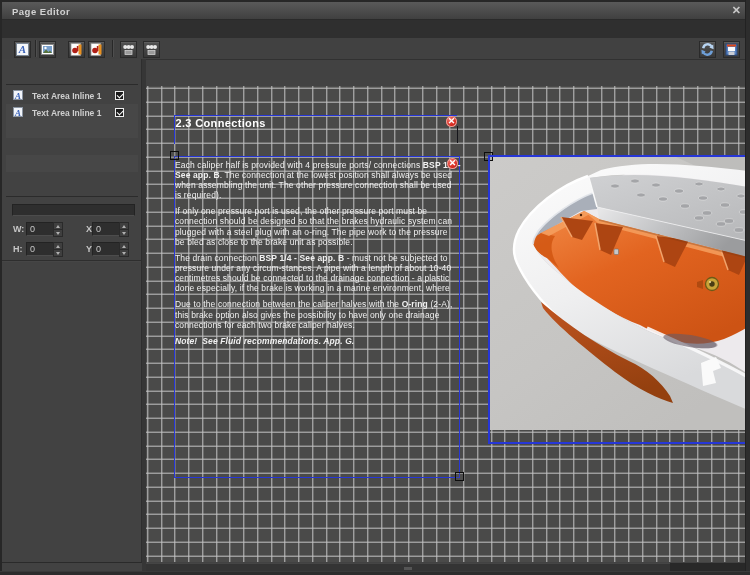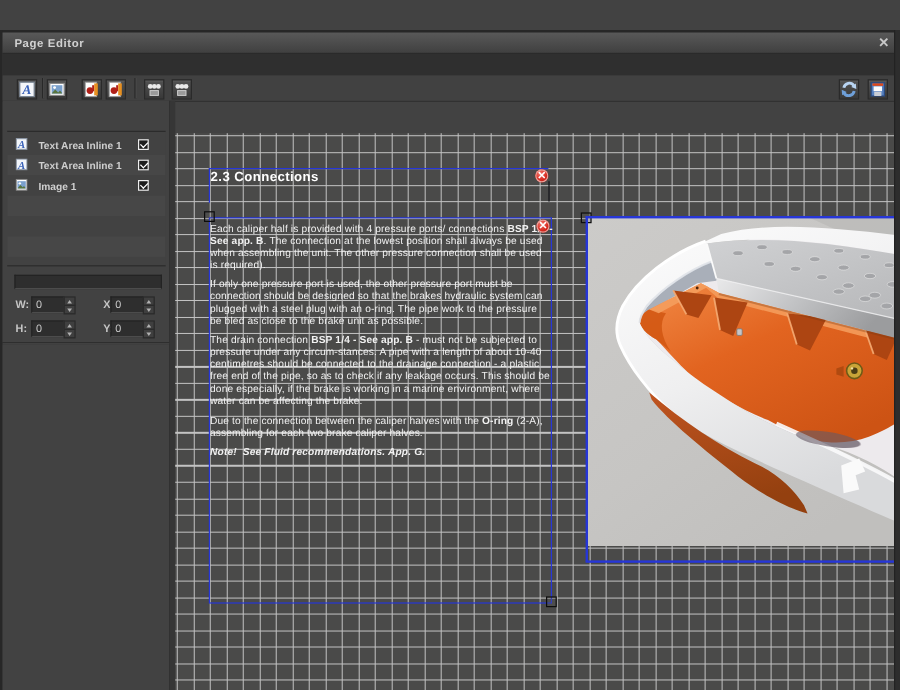--- a/index.html
+++ b/index.html
@@ -1,17 +1,17 @@
 <!DOCTYPE html>
 <html><head>
 <meta charset="utf-8">
 <style>
 html,body{margin:0;padding:0;}
 body{width:750px;height:575px;position:relative;overflow:hidden;background:#424242;font-family:"Liberation Sans",sans-serif;}
-.abs{position:absolute;margin-top:25px;}
+.abs{position:absolute;}
 
 #winborder-top{left:0;top:0;width:750px;height:2px;background:#272727;}
 #winborder-left{left:0;top:0;width:2px;height:575px;background:#272727;}
 #winborder-right{left:745px;top:0;width:5px;height:575px;background:#2d2d2d;border-left:1px solid #222;z-index:50;}
 #winborder-bottom{left:0;top:571px;width:750px;height:4px;background:#2c2c2c;border-top:1px solid #3a3a3a;z-index:50;}
 #titlebar{left:2px;top:2px;width:746px;height:17px;background:linear-gradient(#595959,#404040);border-bottom:1px solid #2a2a2a;}
 #titlebar .t{position:absolute;left:10px;top:3.5px;font-size:9.5px;font-weight:bold;color:#d2d2d2;letter-spacing:0.5px;}
 #titlebar .x{position:absolute;right:7px;top:2px;font-size:11px;font-weight:bold;color:#c8c8c8;}
 #tabrow{left:2px;top:20px;width:746px;height:18px;background:#2f2f2f;}
 .tab{position:absolute;top:20px;height:16px;border:1px solid #242424;border-bottom:none;}
@@ -147,30 +147,20 @@
         <span class="cb"></span>
       </div>
     <div class="lrow alt">
         <svg class="ic" width="10" height="10">
           <rect x="0.5" y="0.5" width="9" height="9" fill="#f2f5fa" stroke="#8a94a2" stroke-width="1"></rect>
           <text x="5" y="8.5" text-anchor="middle" font-family="Liberation Serif" font-style="italic" font-weight="bold" font-size="9" fill="#3a62b8">A</text>
         </svg>
         <span class="txt">Text Area Inline 1</span>
         <span class="cb"></span>
       </div>
-    <div class="lrow">
-        <svg class="ic" width="10" height="10">
-          <rect x="0.5" y="0.5" width="9" height="9" fill="#fff" stroke="#8a8a8a" stroke-width="1"></rect>
-          <rect x="1.5" y="2" width="7" height="6" fill="#7aa0cc"></rect>
-          <circle cx="3.5" cy="3.8" r="1" fill="#fdfdfd"></circle>
-          <path d="M1.5 8 L4 5.2 L6 7 L7 6 L8.5 8 Z" fill="#58743e"></path>
-        </svg>
-        <span class="txt">Image 1</span>
-        <span class="cb"></span>
-      </div>
     <div class="lrow alt"></div>
     <div class="lrow"></div>
     <div class="lrow alt"></div>
     <div class="lrow"></div>
   </div>
   <div id="nameinput"></div>
   <span class="fldlbl" style="left:11px;top:165px;">W:</span>
   <div class="numfld" style="left:24px;top:163px;">0</div>
   <div class="spin" style="left:51px;top:163px;">
       <span class="u">
@@ -232,26 +222,25 @@
     <div class="ln">is required).</div>
     <div class="pgap"></div>
     <div class="ln">If only one pressure port is used, the other pressure port must be</div>
     <div class="ln">connection should be designed so that the brakes hydraulic system can</div>
     <div class="ln">plugged with a steel plug with an o-ring. The pipe work to the pressure</div>
     <div class="ln">be bled as close to the brake unit as possible.</div>
     <div class="pgap"></div>
     <div class="ln">The drain connection <b>BSP 1/4 - See app. B</b> - must not be subjected to</div>
     <div class="ln">pressure under any circum-stances. A pipe with a length of about 10-40</div>
     <div class="ln">centimetres should be connected to the drainage connection - a plastic</div>
-    <div class="ln">free end of the pipe, so as to check if any leakage occurs. This should be</div>
     <div class="ln">done especially, if the brake is working in a marine environment, where</div>
-    <div class="ln">water can be affecting the brake.</div>
     <div class="pgap"></div>
     <div class="ln">Due to the connection between the caliper halves with the <b>O-ring</b> (2-A),</div>
-    <div class="ln">assembling for each two brake caliper halves.</div>
+    <div class="ln">this brake option also gives the possibility to have only one drainage</div>
+    <div class="ln">connections for each two brake caliper halves.</div>
     <div class="pgap"></div>
     <div class="ln" style="font-weight:bold;font-style:italic;">Note!&nbsp; See Fluid recommendations. App. G.</div>
   </div>
 
   <div class="bluebrd" style="left:342px;top:69px;width:262px;height:1.5px;z-index:2;"></div>
   <div class="bluebrd" style="left:342px;top:69px;width:1.5px;height:288px;z-index:2;"></div>
   <div class="bluebrd" style="left:342px;top:356px;width:262px;height:1.5px;z-index:2;"></div>
   <div id="photo" style="position:absolute;left:343px;top:70px;width:259px;height:274px;"><svg width="259" height="274" viewBox="0 0 259 274">
 <defs>
 <linearGradient id="bgg" x1="0" y1="0" x2="0.7" y2="1">

